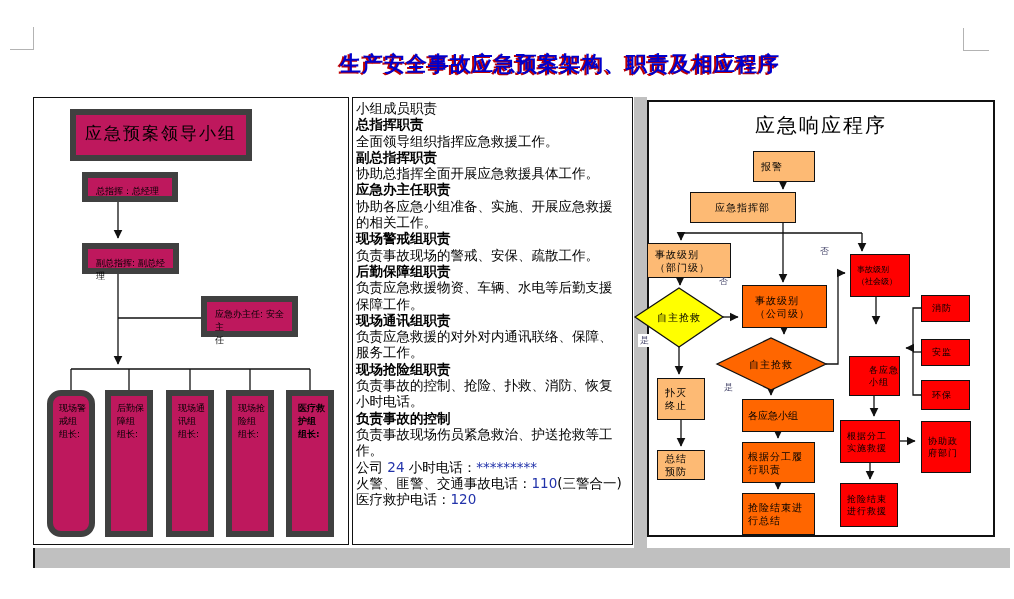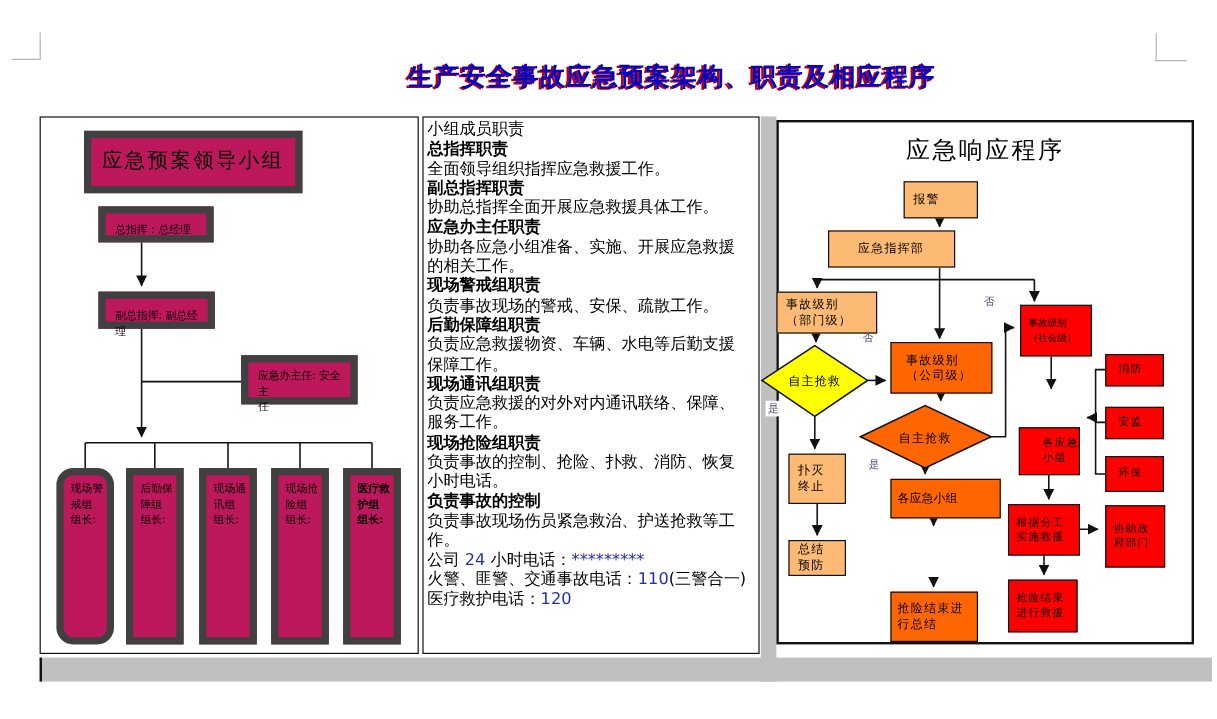--- a/index.html
+++ b/index.html
@@ -196,20 +196,22 @@
   <div class="fbox fy" id="fb-hq">应急指挥部</div>
   <div class="fbox fy" id="fb-dept">事故级别
 （部门级）</div>
   <div class="fbox fy" id="fb-extinguish">扑灭
 终止</div>
   <div class="fbox fy" id="fb-summary-prevent">总结
 预防</div>
   <div class="fbox fo" id="fb-company">事故级别
 （公司级）</div>
   <div class="fbox fo" id="fb-teams-company">各应急小组</div>
+  <div class="fbox fo" id="fb-duty-company">根据分工履
+行职责</div>
   <div class="fbox fo" id="fb-summary-company">抢险结束进
 行总结</div>
   <div class="fbox fr" id="fb-society">事故级别
 （社会级）</div>
   <div class="fbox fr" id="fb-teams-society">各应急
 小组</div>
   <div class="fbox fr" id="fb-fire">消防</div>
   <div class="fbox fr" id="fb-safety">安监</div>
   <div class="fbox fr" id="fb-env">环保</div>
   <div class="fbox fr" id="fb-rescue-society">根据分工

